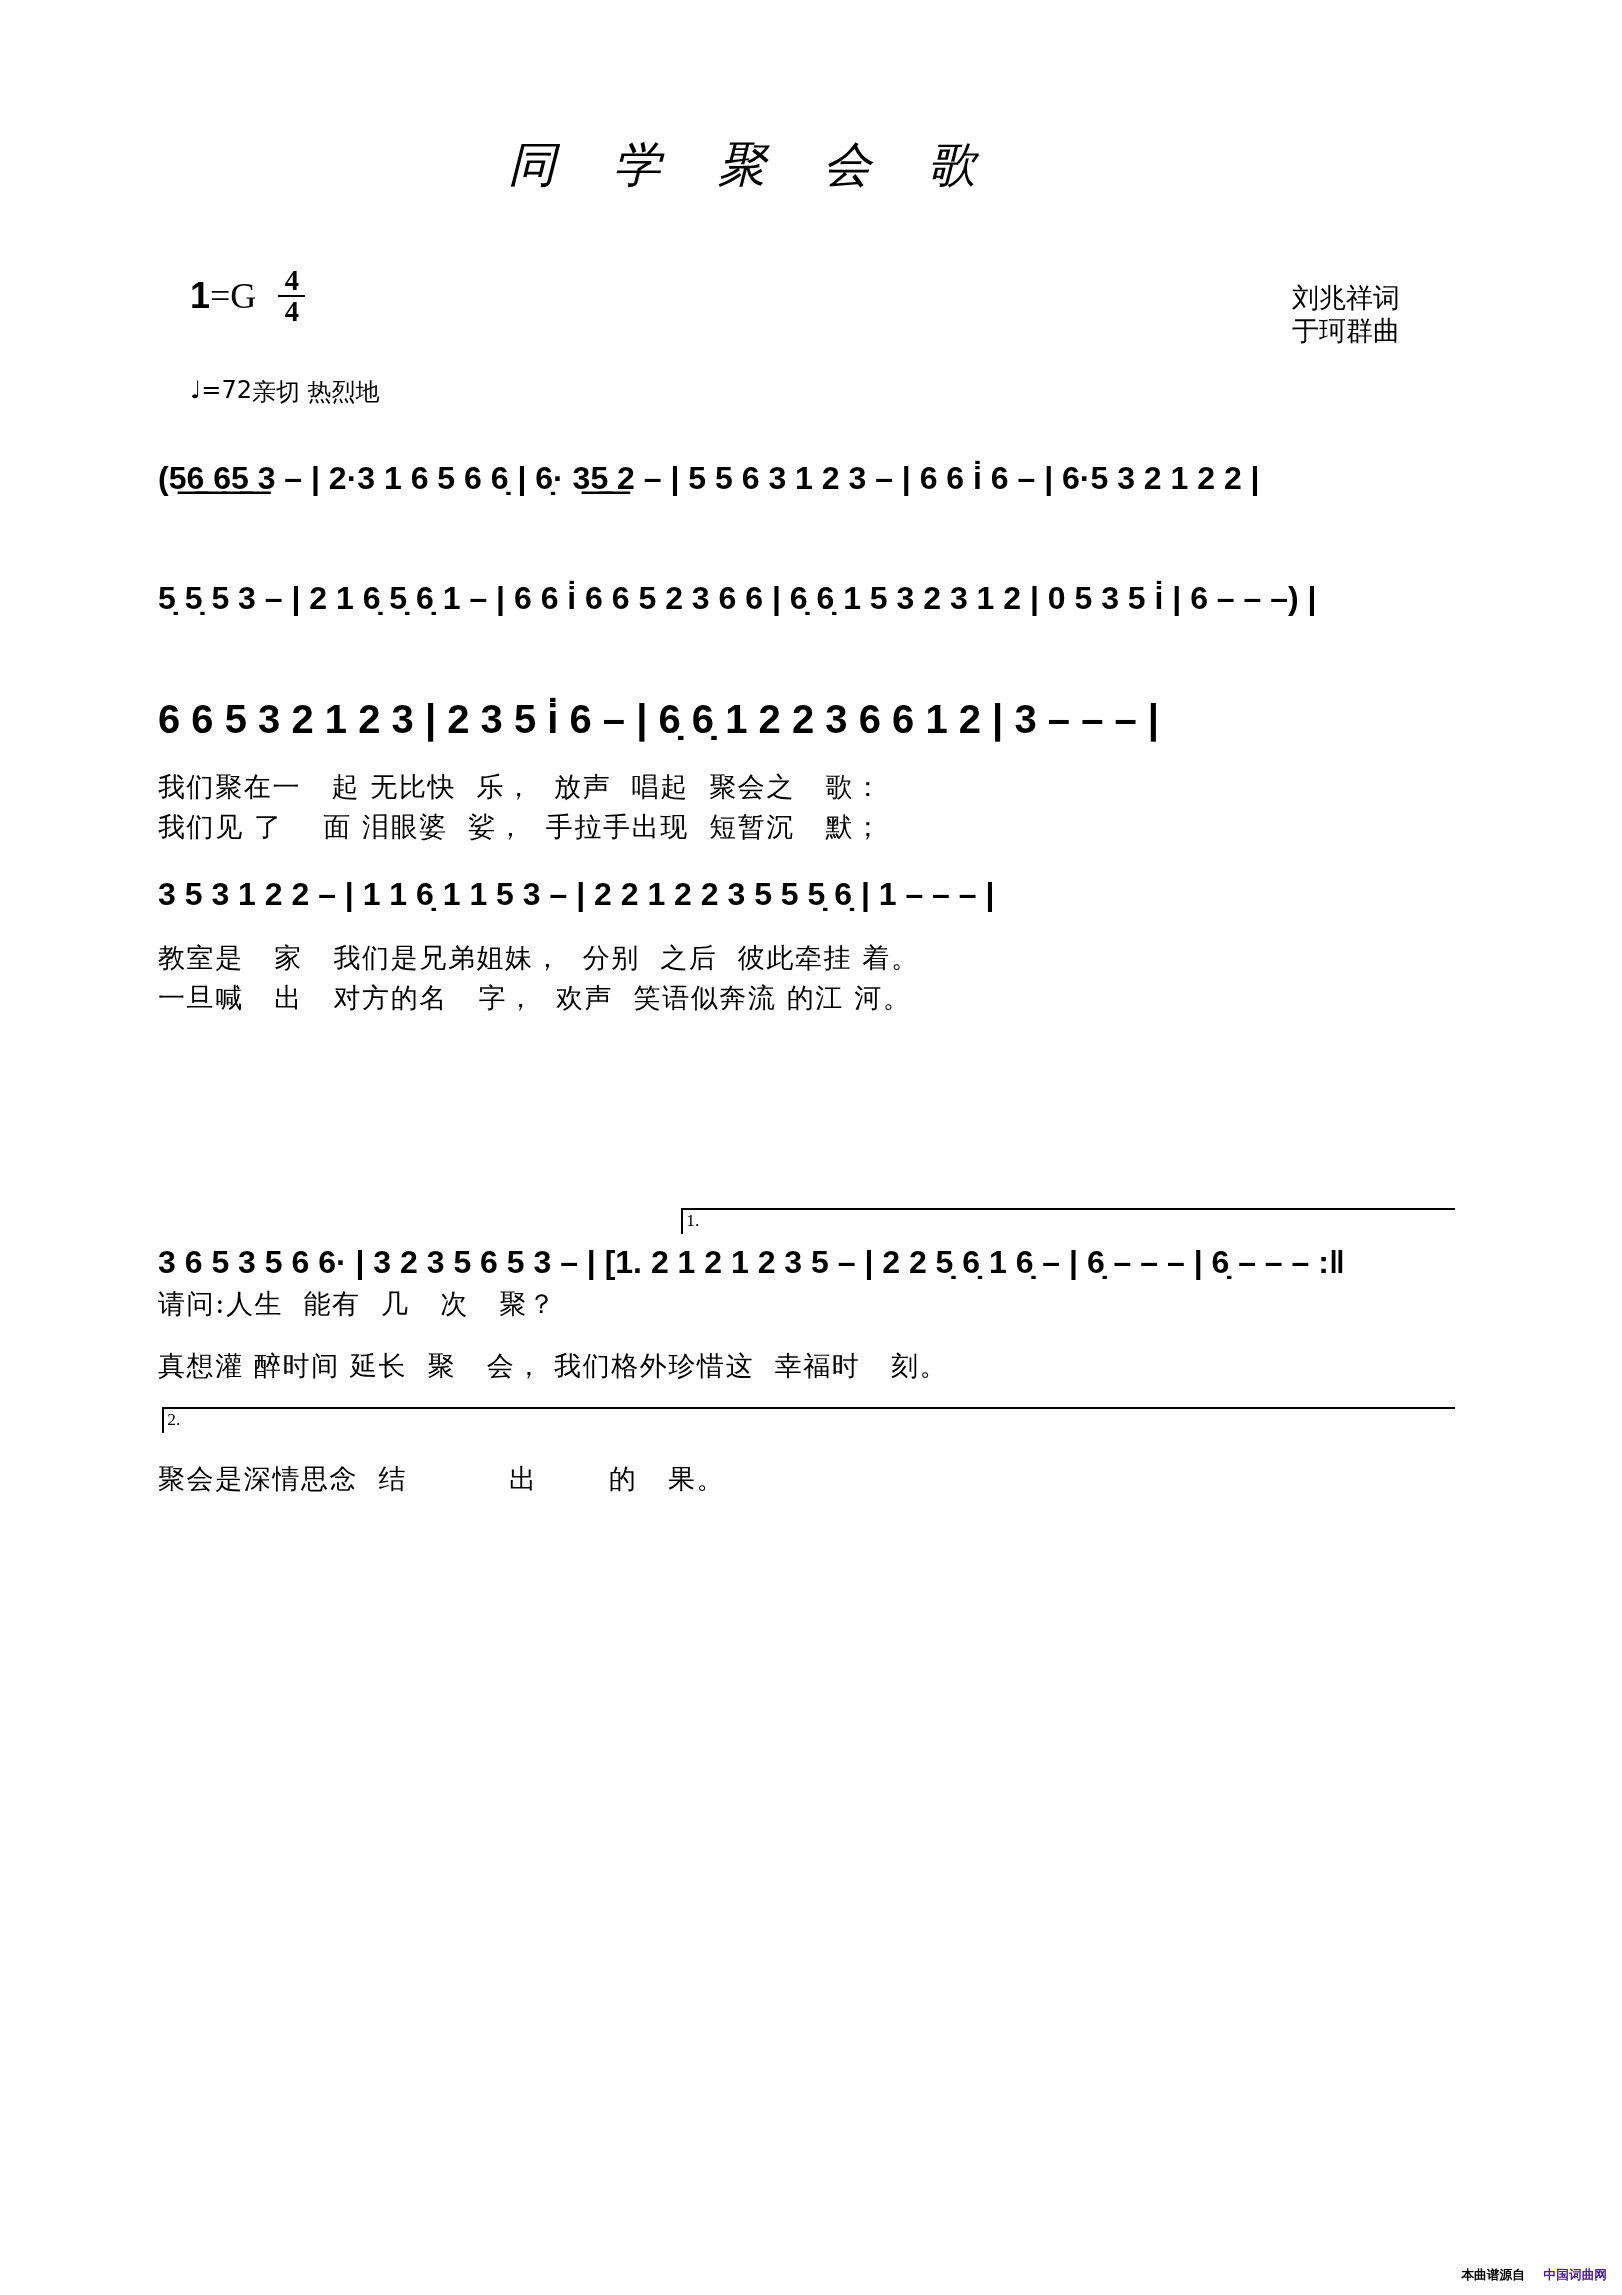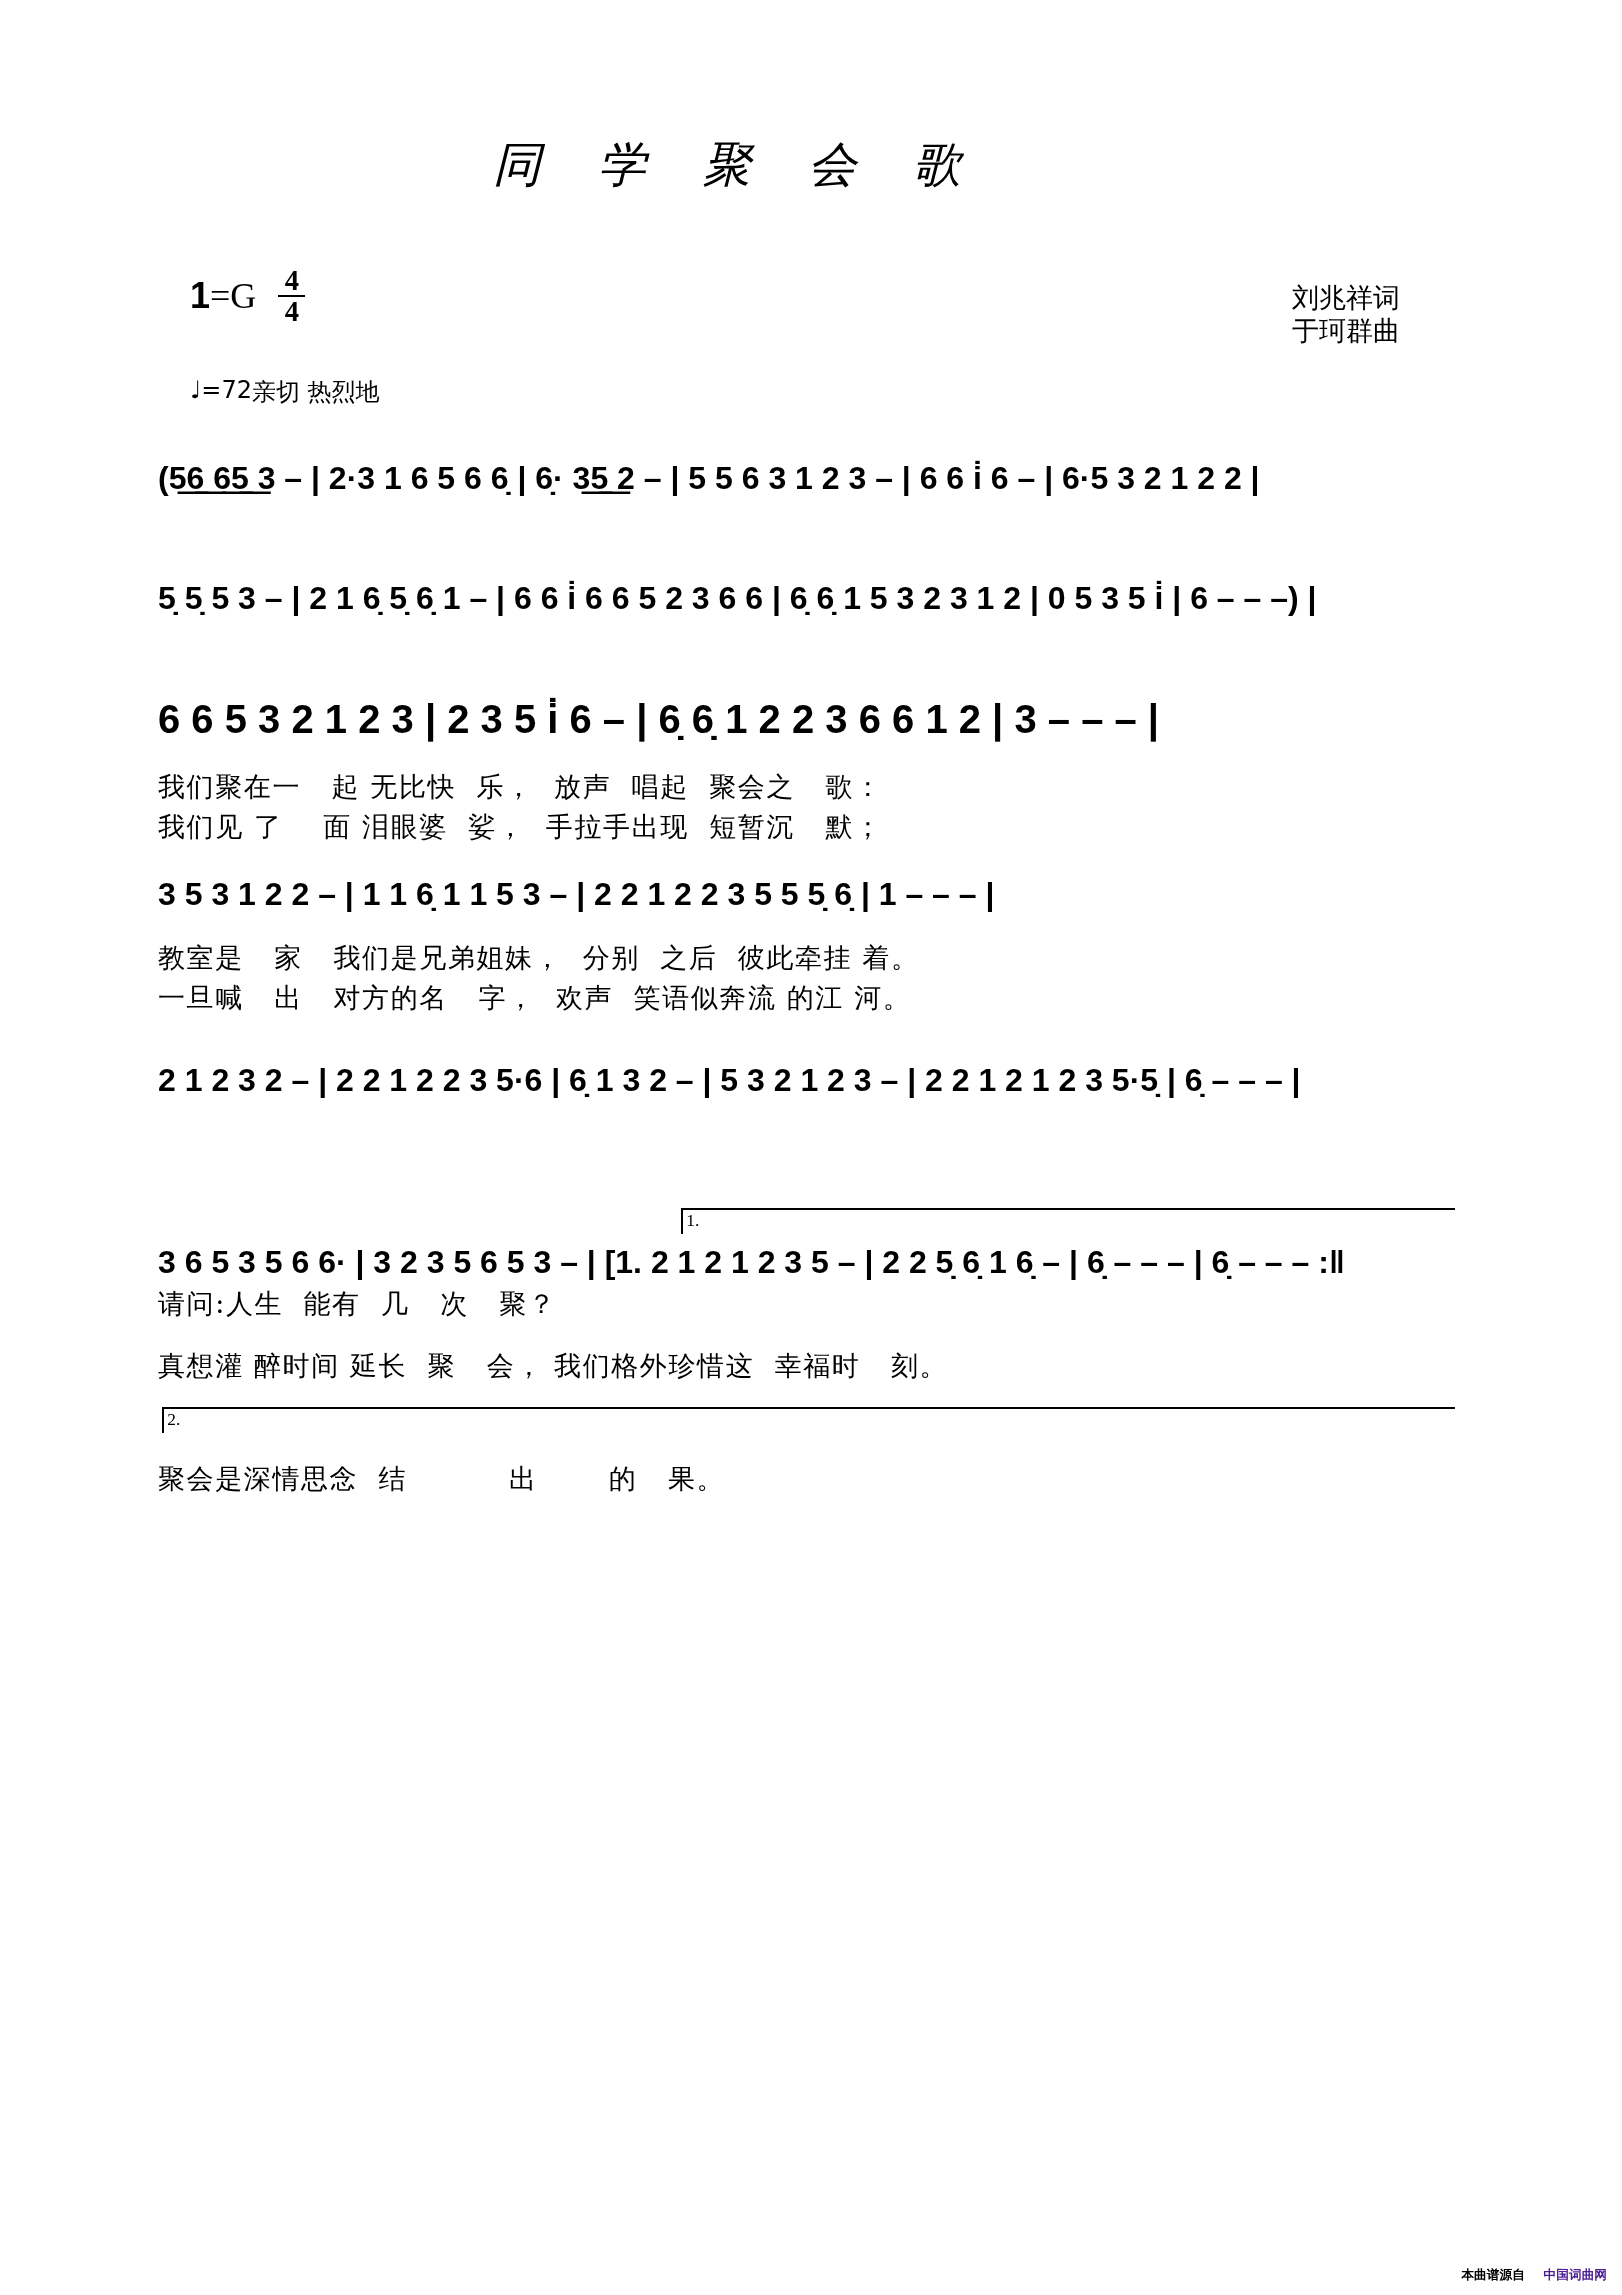--- a/index.html
+++ b/index.html
@@ -1,17 +1,17 @@
 <!DOCTYPE html>
 <html style="font-size:12.7px"><head>
 <meta charset="utf-8">
 <style>
   html,body{margin:0;padding:0;background:#fff;}
   body{width:1623px;height:2295px;position:relative;overflow:hidden;font-family:"DejaVu Sans",sans-serif;color:#000;}
-  .title{position:absolute;top:133px;left:0;width:1511px;text-align:center;font-family:"DejaVu Serif",serif;font-size:48px;letter-spacing:57px;font-style:italic;}
+  .title{position:absolute;top:133px;left:0;width:1511px;text-align:center;font-family:"DejaVu Serif",serif;font-size:48px;letter-spacing:57px;font-style:italic;padding-left:15px;}
   .key{position:absolute;top:268px;left:190px;font-family:"Liberation Serif",serif;font-size:36px;display:flex;align-items:center;}
   .key .one{font-family:"Liberation Sans",sans-serif;font-weight:bold;}
   .frac{display:inline-flex;flex-direction:column;align-items:center;margin-left:22px;font-weight:bold;font-size:28.5px;line-height:25px;}
   .frac .bar{width:27px;height:2.4px;background:#000;margin:1.6px 0;}
   .credits{position:absolute;top:281px;left:1292px;font-family:"DejaVu Serif",serif;font-size:27px;line-height:33px;}
   .tempo{position:absolute;top:376px;left:190px;font-size:24px;display:flex;}
   .line{position:absolute;left:158px;width:1315px;}
   .lyrics{font-family:"DejaVu Serif",serif;font-size:27px;line-height:35px;white-space:pre;letter-spacing:1.6px;margin-top:4.8px;}
   .volta{position:absolute;border-top:2.4px solid #000;border-left:2.4px solid #000;height:24px;font-family:"Liberation Serif",serif;font-size:17.4px;padding-left:3.2px;}
   .footer{position:absolute;bottom:11px;right:16px;font-size:12.7px;font-weight:bold;}
@@ -56,21 +56,20 @@
   <div class="lyrics">我们见 了    面 泪眼婆  娑，  手拉手出现  短暂沉   默；</div>
 </div>
 
 <div class="line" style="top:876px;">
   <div style="font-family:'Liberation Sans',sans-serif;font-weight:bold;font-size:32px;white-space:pre;">3 5 3 1 2 2 – | 1 1 6̣ 1 1 5 3 – | 2 2 1 2 2 3 5 5 5̣ 6̣ | 1 – – – |</div>
   <div class="lyrics" style="margin-top:27px;">教室是   家   我们是兄弟姐妹，  分别  之后  彼此牵挂 着。</div>
   <div class="lyrics">一旦喊   出   对方的名   字，  欢声  笑语似奔流 的江 河。</div>
 </div>
 
 <div class="line" style="top:1062px;">
-  <div style="font-family:'Liberation Sans',sans-serif;font-weight:bold;font-size:32px;white-space:pre;">2 1 2 3 2 – | 2 2 1 2 2 3 5·6 | 6̣ 1 3 2 – | 5 3 2 1 2 3 – | 2 2 1 2 1 2 3 5·5̣ | 6̣ – – – |</div>
 </div>
 
 <div class="volta" style="top:1208px;left:681px;width:769px;">1.</div>
 <div class="line" style="top:1244px;">
   <div style="font-family:'Liberation Sans',sans-serif;font-weight:bold;font-size:32px;white-space:pre;">3 6 5 3 5 6 6· | 3 2 3 5 6 5 3 – | [1. 2 1 2 1 2 3 5 – | 2 2 5̣ 6̣ 1 6̣ – | 6̣ – – – | 6̣ – – – :‖</div>
   <div class="lyrics">请问:人生  能有  几   次   聚？</div>
   <div class="lyrics" style="margin-top:27px;">真想灌 醉时间 延长  聚   会， 我们格外珍惜这  幸福时   刻。</div>
 </div>
 
 <div class="volta" style="top:1407px;left:162px;width:1288px;">2.</div>

